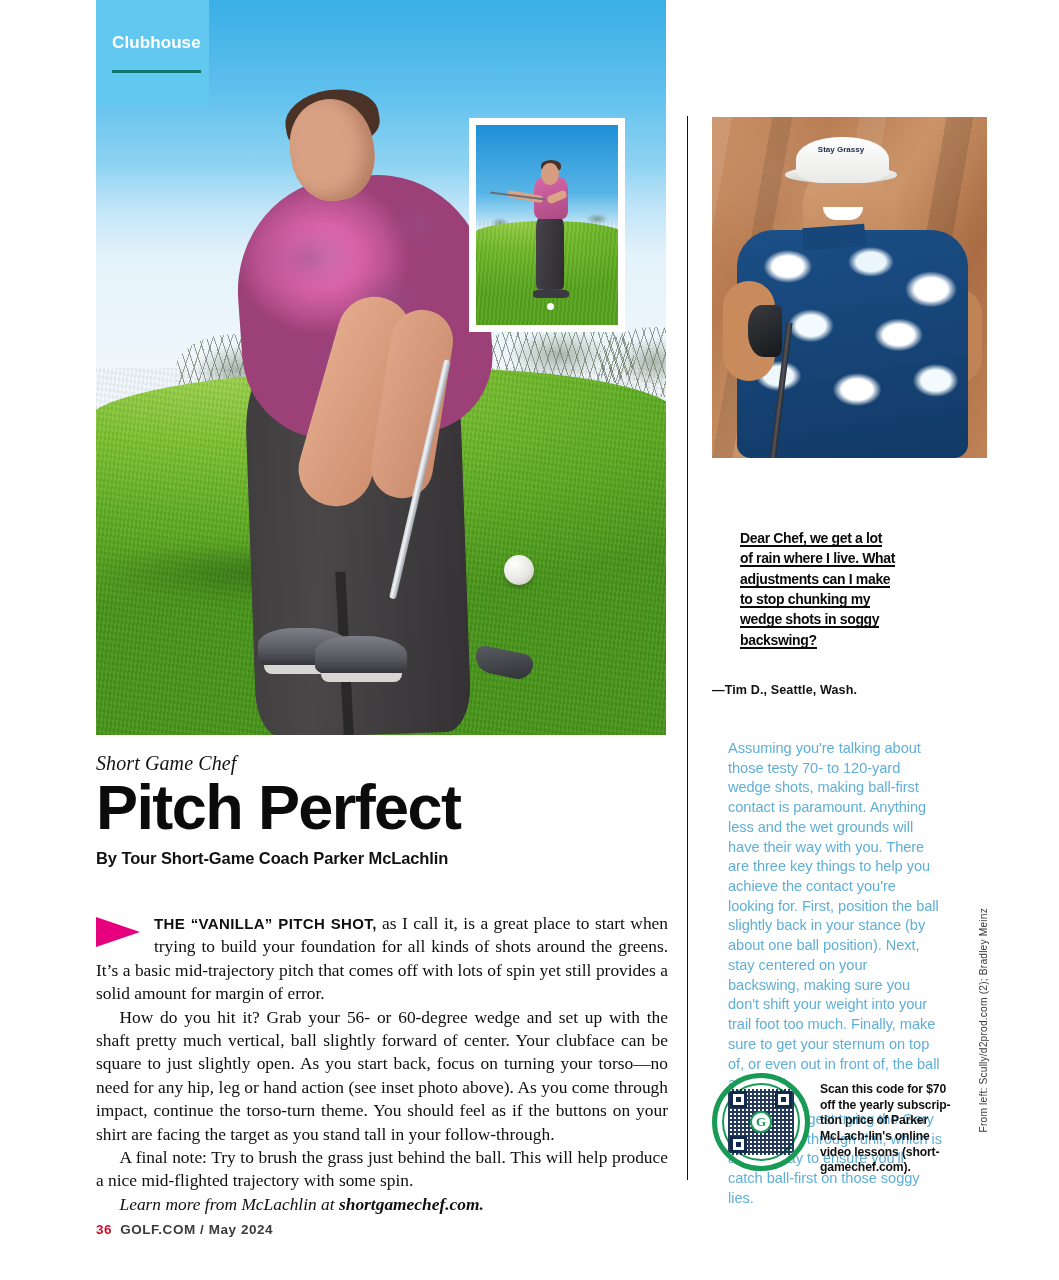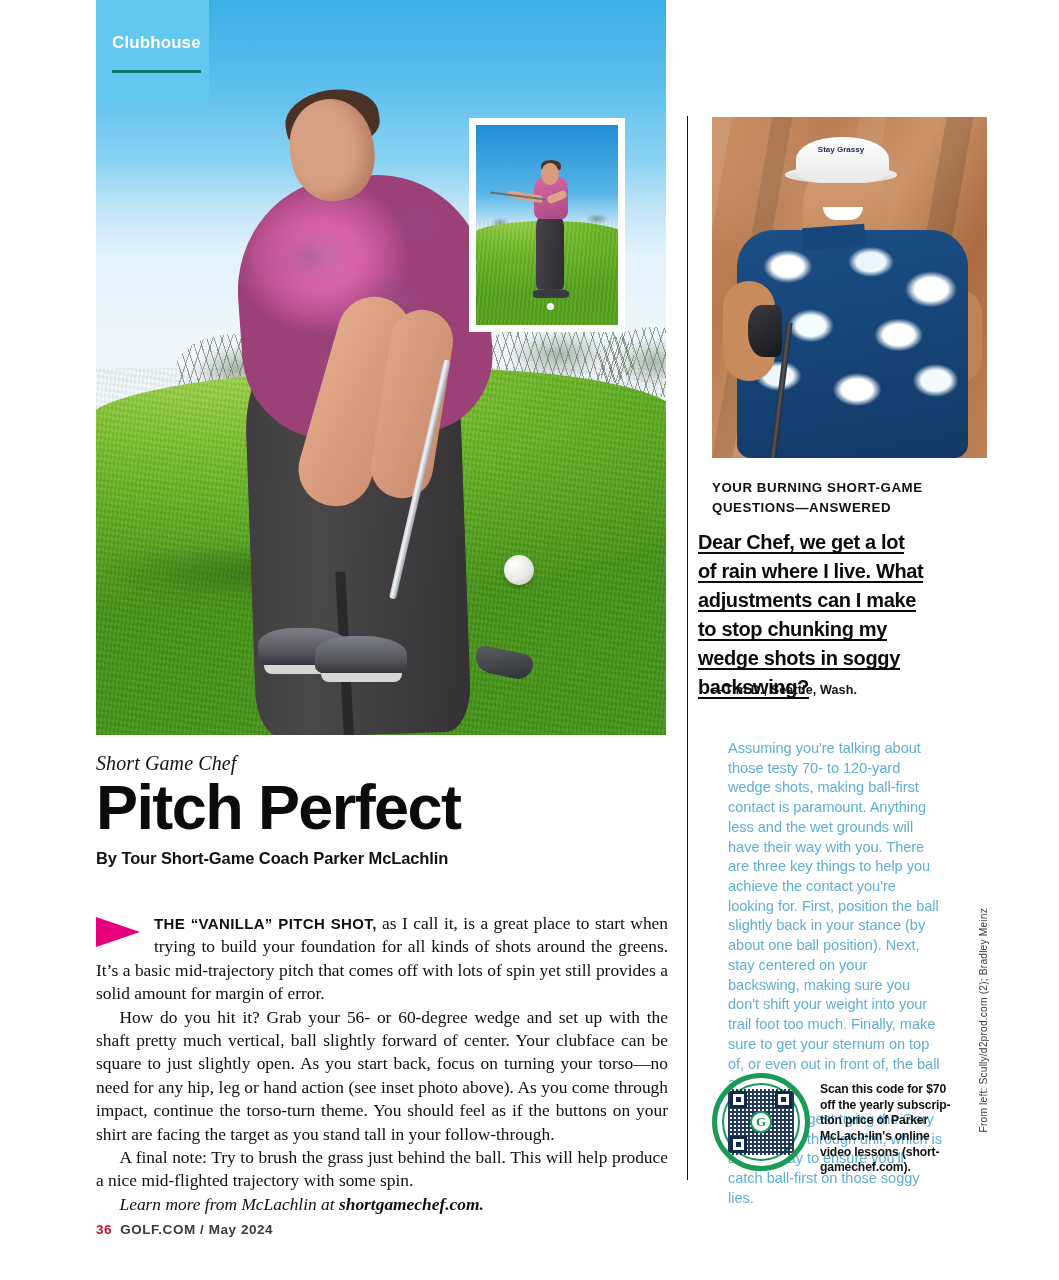--- a/index.html
+++ b/index.html
@@ -377,23 +377,23 @@
     width: 250px;
     font-size: 13.3px;
     font-weight: bold;
     letter-spacing: .55px;
     line-height: 1.52;
     color: #111;
     text-transform: uppercase;
   }
   .sb-question {
     position: absolute;
-    left: 698px; top: 528px;
+    left: 740px; top: 528px;
     width: 252px;
-    font-size: 20px;
+    font-size: 14px;
     font-weight: bold;
     line-height: 1.455;
     letter-spacing: -.35px;
     color: #0b0b0b;
   }
   .sb-question .ul {
     box-shadow: inset 0 -2px 0 0 #0b0b0b;
     padding-bottom: 1px;
   }
   .sb-attrib {
@@ -584,21 +584,20 @@
     <div class="p-cap"></div>
     <div class="p-cap-text">Stay Grassy</div>
     <div class="p-shirt"></div>
     <div class="p-collar"></div>
     <div class="p-armR"></div>
     <div class="p-armL"></div>
     <div class="p-club-shaft"></div>
     <div class="p-club-head"></div>
   </div>
 
-  <div class="sb-kicker">YOUR BURNING SHORT-GAME QUESTIONS—ANSWERED</div>
 
   <div class="sb-question">
     <span class="ul">Dear Chef, we get a lot</span><br>
     <span class="ul">of rain where I live. What</span><br>
     <span class="ul">adjustments can I make</span><br>
     <span class="ul">to stop chunking my</span><br>
     <span class="ul">wedge shots in soggy</span><br>
     <span class="ul">backswing?</span>
   </div>
 

